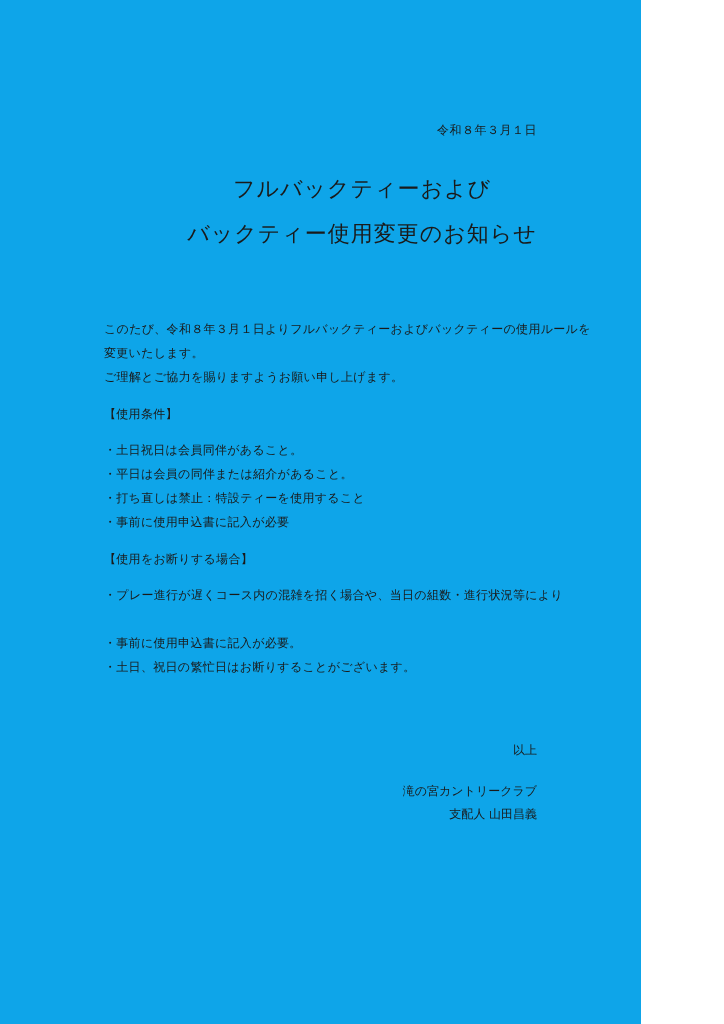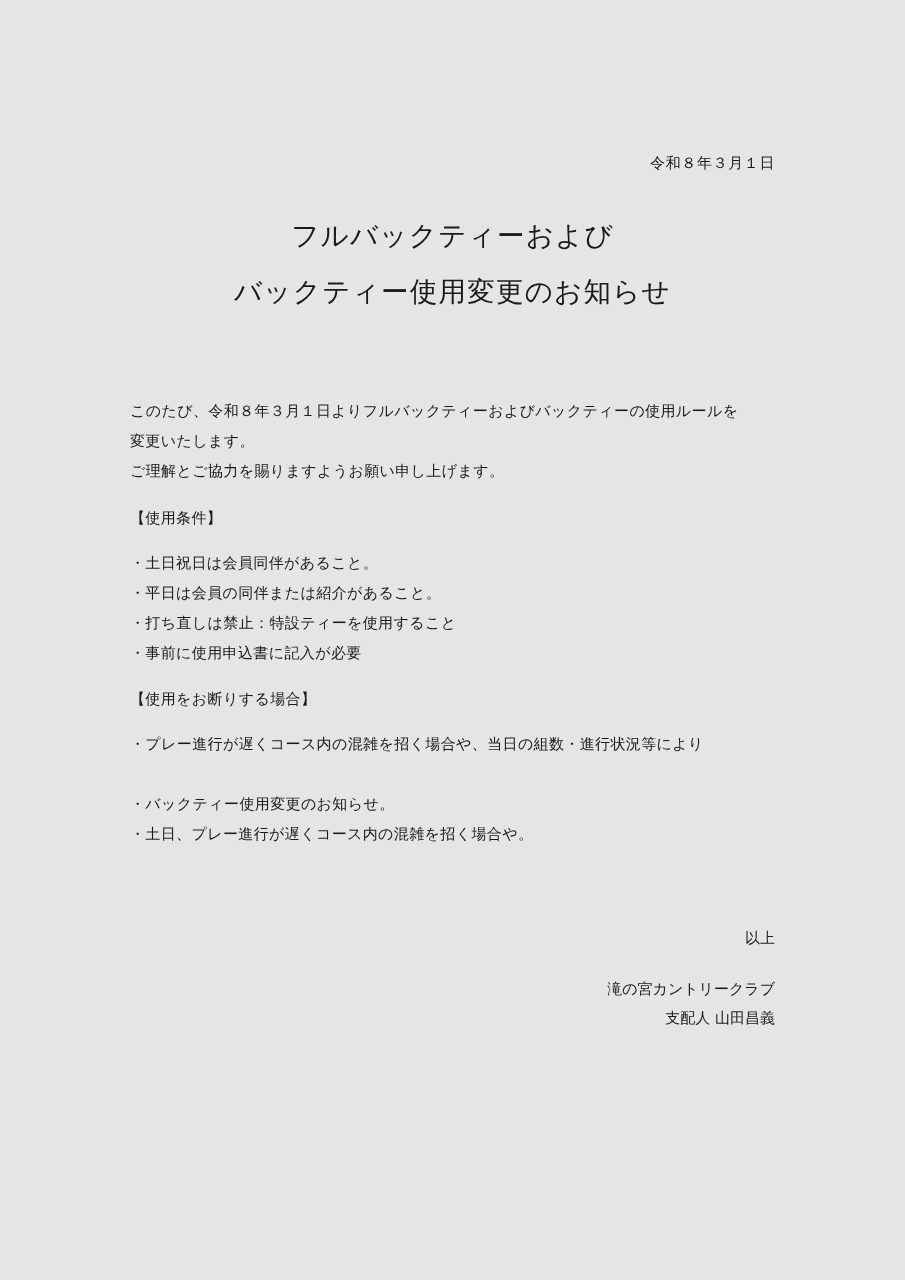--- a/index.html
+++ b/index.html
@@ -1,21 +1,21 @@
 <!DOCTYPE html>
 <html><head>
   <meta charset="utf-8">
   <style>
     html, body { margin: 0; padding: 0; background: #ffffff; }
     body {
       width: 724px; height: 1024px; position: relative; overflow: hidden;
       font-family: "DejaVu Serif", "Liberation Serif", serif;
       color: #1a1a1a;
     }
-    .page { position: absolute; left: 0; top: 0; width: 724px; height: 1024px; background: #e5e5e5; }
+    .page { position: absolute; left: 0; top: 0; width: 641px; height: 1024px; background: #0ea5e9; }
     .date { position: absolute; right: 104px; top: 122px; font-size: 12px; letter-spacing: 0.5px; }
     .title { position: absolute; left: 0; width: 724px; text-align: center; font-size: 22px; letter-spacing: 1px; }
     .title1 { top: 174px; }
     .title2 { top: 219px; font-family: Liberation Serif, serif; }
     .line { position: absolute; left: 104px; font-size: 12px; white-space: nowrap; letter-spacing: 0.3px; }
     .right { position: absolute; right: 104px; font-size: 12px; white-space: nowrap; text-align: left; }
   </style>
 </head>
 <body>
 
@@ -30,19 +30,19 @@
   <div class="line" style="top:369px">ご理解とご協力を賜りますようお願い申し上げます。</div>
 
   <div class="line" style="top:406px">【使用条件】</div>
   <div class="line" style="top:442px">・土日祝日は会員同伴があること。</div>
   <div class="line" style="top:466px">・平日は会員の同伴または紹介があること。</div>
   <div class="line" style="top:490px">・打ち直しは禁止：特設ティーを使用すること</div>
   <div class="line" style="top:514px">・事前に使用申込書に記入が必要</div>
 
   <div class="line" style="top:551px">【使用をお断りする場合】</div>
   <div class="line" style="top:587px">・プレー進行が遅くコース内の混雑を招く場合や、当日の組数・進行状況等により</div>
-  <div class="line" style="top:635px">・バックティー使用変更のお知らせ。</div>
-  <div class="line" style="top:659px">・土日、プレー進行が遅くコース内の混雑を招く場合や。</div>
+  <div class="line" style="top:635px">・事前に使用申込書に記入が必要。</div>
+  <div class="line" style="top:659px">・土日、祝日の繁忙日はお断りすることがございます。</div>
 
   <div class="right" style="top:742px">以上</div>
   <div class="right" style="top:783px">滝の宮カントリークラブ</div>
   <div class="right" style="top:806px">支配人 山田昌義</div>
 </div>
 
 </body></html>

